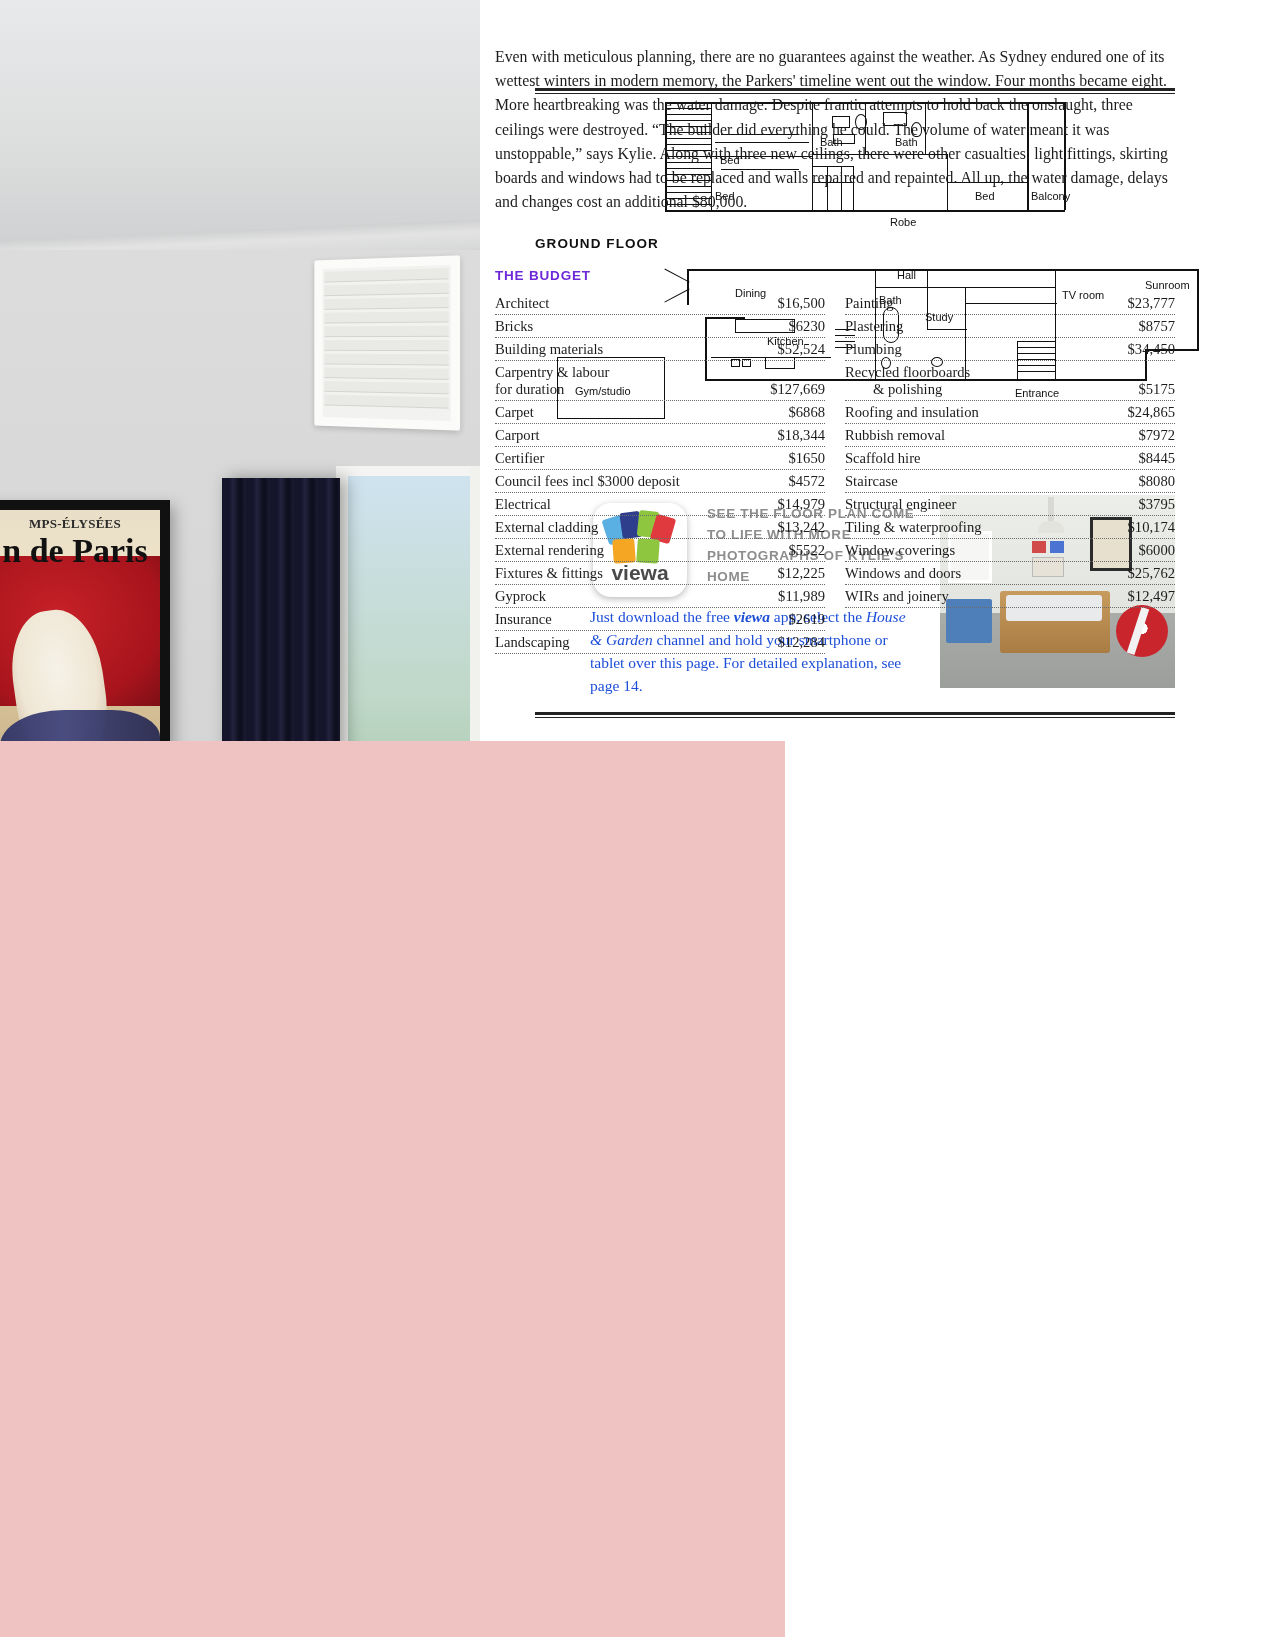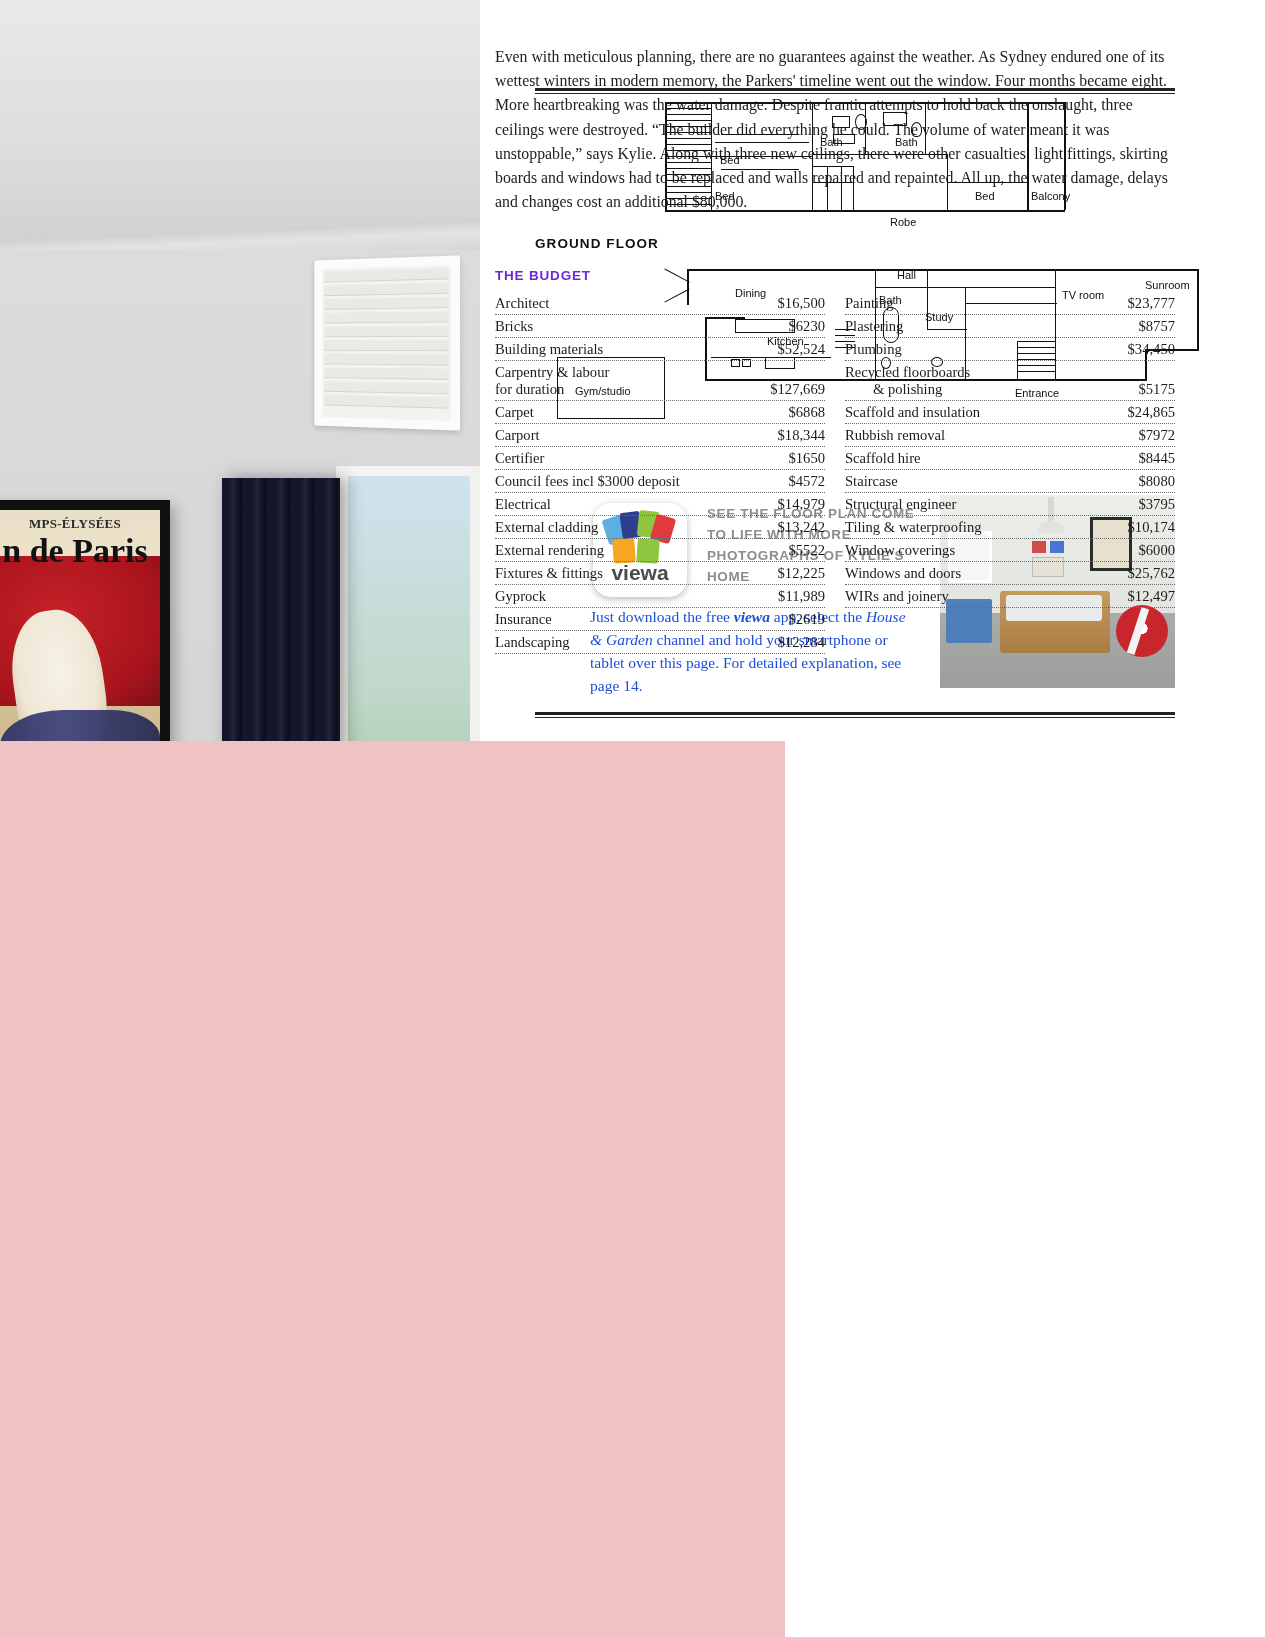--- a/index.html
+++ b/index.html
@@ -516,21 +516,21 @@
     </div>
     <div class="b-row">
       <span class="b-label">Plumbing</span>
       <span class="b-val">$34,450</span>
     </div>
     <div class="b-row two-line">
       <span class="b-label">Recycled floorboards<br>&amp; polishing</span>
       <span class="b-val">$5175</span>
     </div>
     <div class="b-row">
-      <span class="b-label">Scaffold and insulation</span>
+      <span class="b-label">Roofing and insulation</span>
       <span class="b-val">$24,865</span>
     </div>
     <div class="b-row">
       <span class="b-label">Rubbish removal</span>
       <span class="b-val">$7972</span>
     </div>
     <div class="b-row">
       <span class="b-label">Scaffold hire</span>
       <span class="b-val">$8445</span>
     </div>

